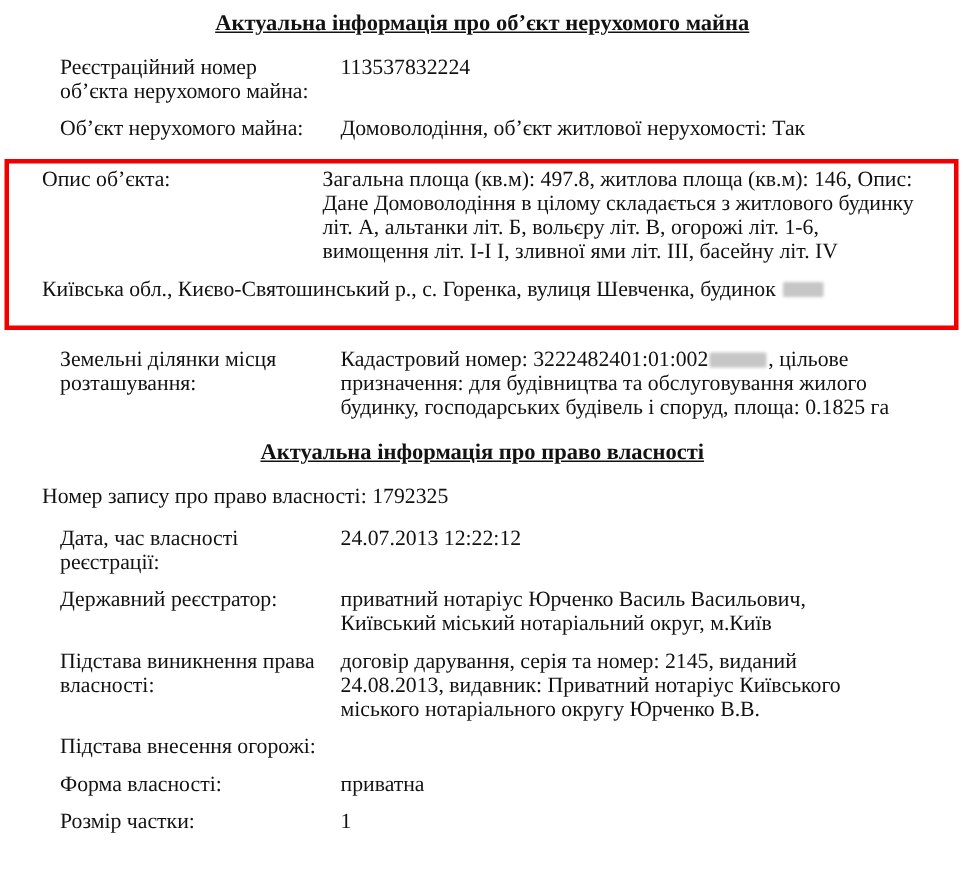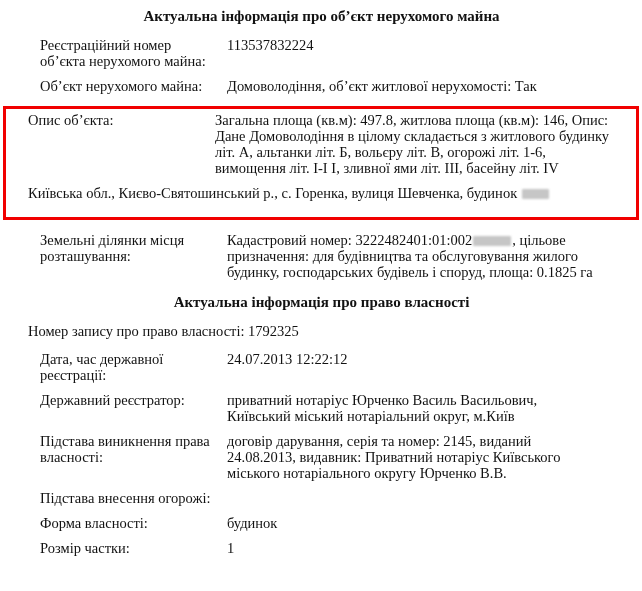--- a/index.html
+++ b/index.html
@@ -14,20 +14,21 @@
     color: #121212;
     padding: 8px 27px 10px 28px;
     overflow: hidden;
   }
   .section-title {
     font-size: 15px;
     font-weight: bold;
     text-align: center;
     margin: 0 0 9px 0;
     line-height: 17px;
+    text-decoration: underline;
   }
   .section-title.second { margin: 14px 0 12px 0; }
   .record-number {
     font-weight: normal;
     margin: 0 0 12px 0;
   }
   .group { margin: 12px; }
   .group.highlight {
     border: 3px solid #f10000;
     margin: 2px -24px 7px -25px;
@@ -90,37 +91,37 @@
       </div>
     </div>
 
   <div class="section-title second">Актуальна інформація про право власності</div>
 
   <div class="record-number">Номер запису про право власності: 1792325</div>
 
   <div id="ownership-rows">
       <div class="group">
         <div class="row">
-          <div class="label">Дата, час державної реєстрації:</div>
+          <div class="label">Дата, час власності реєстрації:</div>
           <div class="value">24.07.2013 12:22:12</div>
         </div>
         <div class="row">
           <div class="label">Державний реєстратор:</div>
           <div class="value">приватний нотаріус Юрченко Василь Васильович, Київський міський нотаріальний округ, м.Київ</div>
         </div>
         <div class="row">
           <div class="label">Підстава виникнення права власності:</div>
           <div class="value">договір дарування, серія та номер: 2145, виданий 24.08.2013, видавник: Приватний нотаріус Київського міського нотаріального округу Юрченко В.В.</div>
         </div>
         <div class="row">
           <div class="label">Підстава внесення огорожі:</div>
         </div>
         <div class="row">
           <div class="label">Форма власності:</div>
-          <div class="value">будинок</div>
+          <div class="value">приватна</div>
         </div>
         <div class="row">
           <div class="label">Розмір частки:</div>
           <div class="value">1</div>
         </div>
       </div>
     </div>
 </div>
 
 </body></html>

